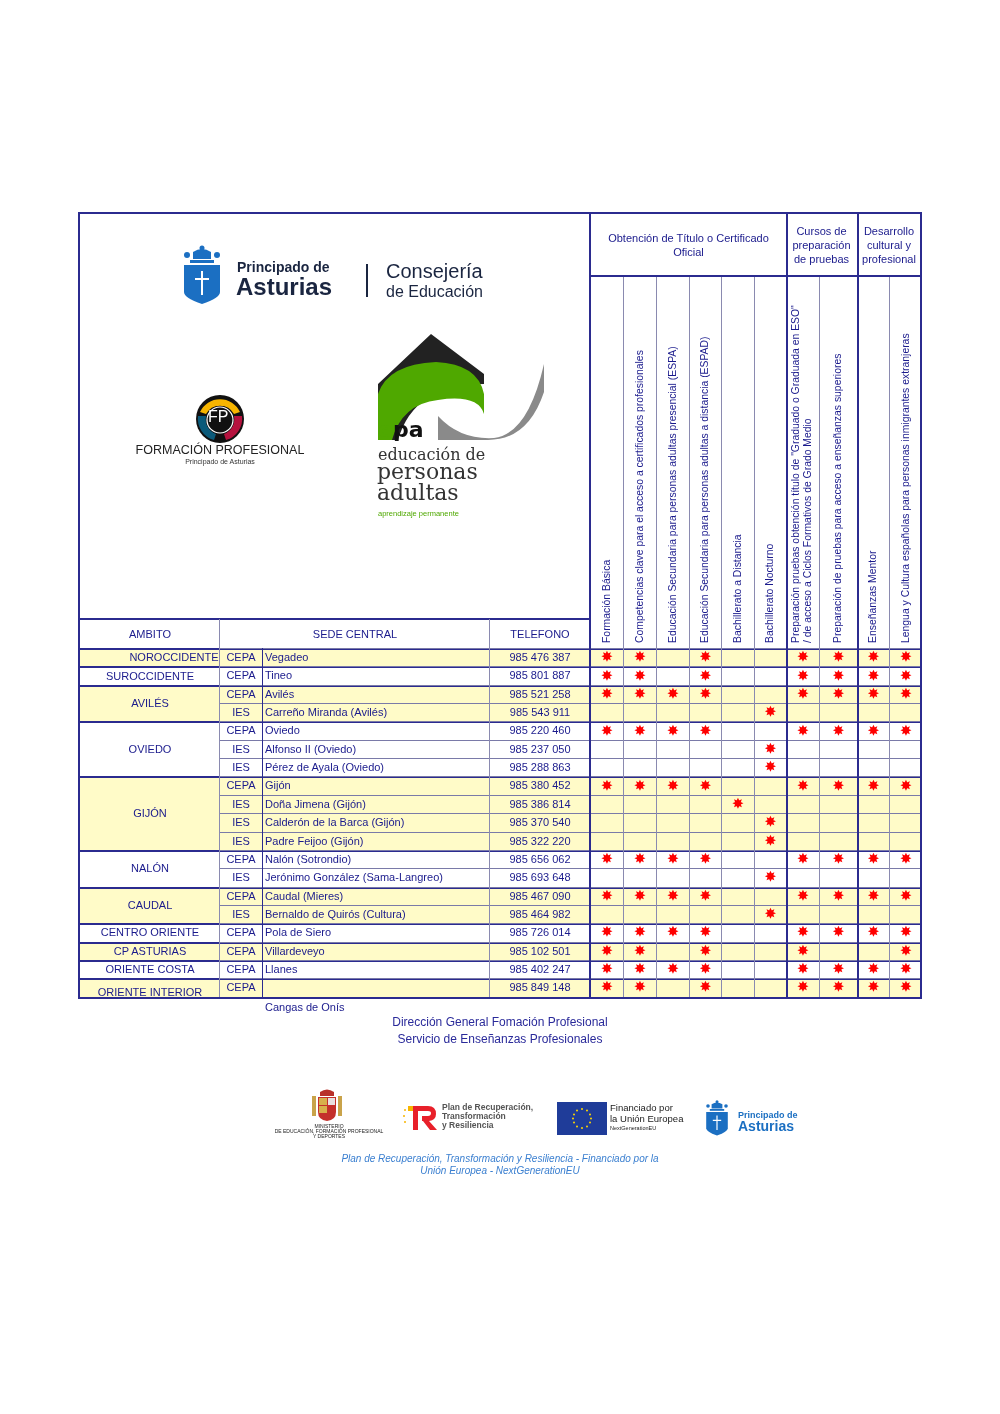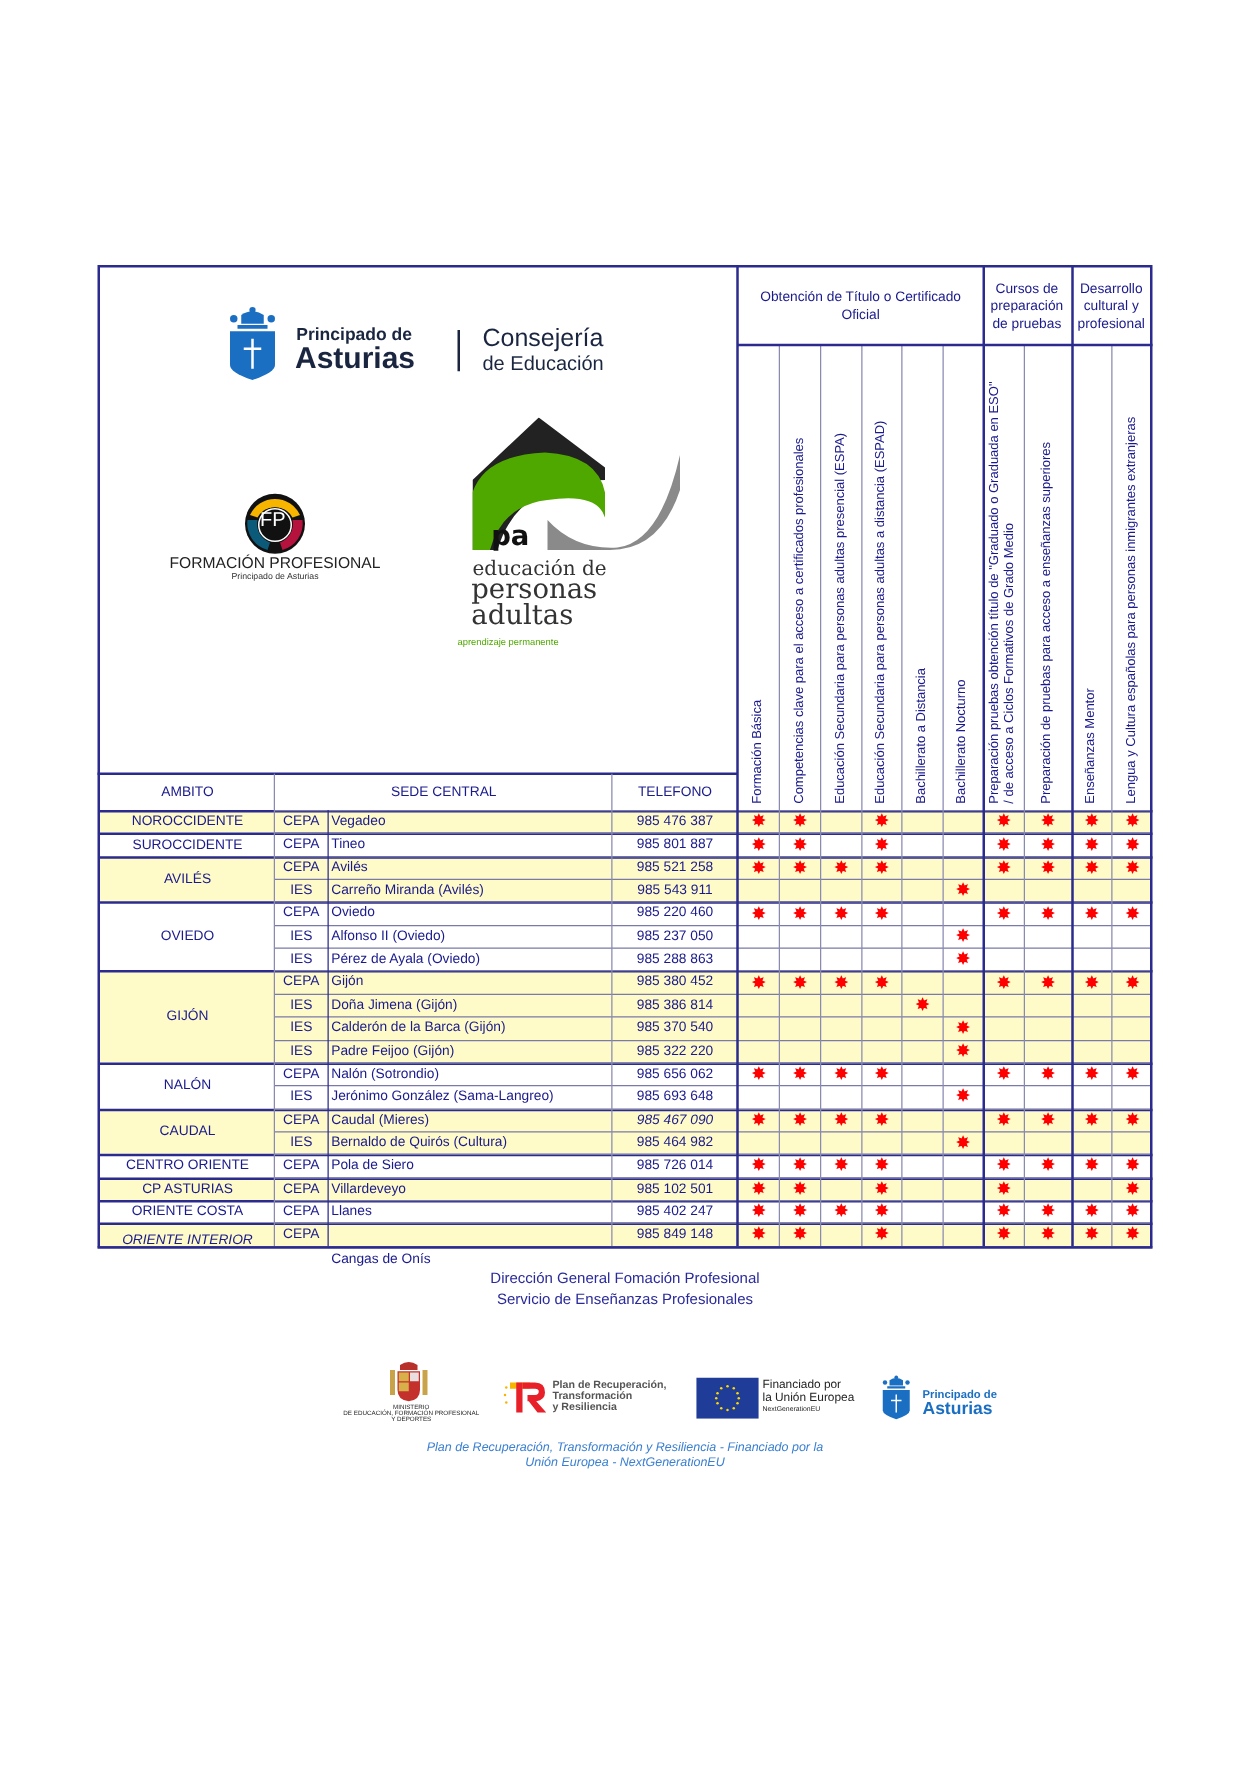--- a/index.html
+++ b/index.html
@@ -52,21 +52,21 @@
 
   <svg class="abs" style="left:300px;top:122px;" width="168" height="106" viewBox="0 0 168 106">
     <path d="M0 50 L0 106 L20 106 Q36 50 106 50 L106 40 L53 0 Z" fill="#222"></path>
     <path d="M0 60 L0 106 L14 106 Q24 70 60 66 Q100 60 106 80 L106 60 Q100 30 58 28 Q10 30 0 60 Z" fill="#4fa800"></path>
     <path d="M60 82 Q82 106 116 104 Q150 100 166 30 L166 58 Q150 106 110 106 L60 106 Z" fill="#8a8a8a"></path>
   </svg>
   <div class="abs" style="left:300px;top:206px;font-size:22px;font-weight:bold;color:#111;line-height:24px;font-family:'DejaVu Sans',sans-serif;"><span style="color:#4fa800">e</span><span>pa</span></div>
   <div class="abs" style="left:300px;top:234px;font-size:16px;color:#333;line-height:17px;font-family:'DejaVu Serif',serif;">educación de</div>
   <div class="abs" style="left:299px;top:249px;font-size:22px;color:#333;line-height:22px;font-family:'DejaVu Serif',serif;">personas</div>
   <div class="abs" style="left:299px;top:270px;font-size:22px;color:#333;line-height:22px;font-family:'DejaVu Serif',serif;">adultas</div>
-  <div class="abs" style="left:288px;top:297px;font-size:7.5px;color:#4fa800;line-height:9px;">aprendizaje permanente</div>
+  <div class="abs" style="left:300px;top:297px;font-size:7.5px;color:#4fa800;line-height:9px;">aprendizaje permanente</div>
 </div>
 
 <div class="grp" style="left:592px;top:214px;width:193px;height:62px;">Obtención de Título o Certificado Oficial</div>
 <div class="grp" style="left:787px;top:214px;width:69px;height:62px;">Cursos de preparación de pruebas</div>
 <div class="grp" style="left:858px;top:214px;width:62px;height:62px;">Desarrollo cultural y profesional</div>
 
 <div class="colhdr" style="left:80px;top:619px;width:140px;height:29px;">AMBITO</div>
 <div class="colhdr" style="left:220px;top:619px;width:270px;height:29px;">SEDE CENTRAL</div>
 <div class="colhdr" style="left:490px;top:619px;width:100px;height:29px;">TELEFONO</div>
 
@@ -99,41 +99,41 @@
     <div style="position:absolute;left:857px;top:277px;width:32px;height:370px;overflow:hidden;">
       <span style="position:absolute;left:22px;bottom:4px;transform:rotate(-90deg);transform-origin:left bottom;white-space:nowrap;font-size:10.4px;color:#1a1a8c;line-height:12px;">Enseñanzas Mentor</span>
     </div>
     <div style="position:absolute;left:889px;top:277px;width:33px;height:370px;overflow:hidden;">
       <span style="position:absolute;left:22.5px;bottom:4px;transform:rotate(-90deg);transform-origin:left bottom;white-space:nowrap;font-size:10.4px;color:#1a1a8c;line-height:12px;">Lengua y Cultura españolas para personas inmigrantes extranjeras</span>
     </div>
   </div>
 
 <div id="rows">
     <div style="position:absolute;left:80px;top:648px;width:840px;height:18.35px;background:#fffbc8;"></div>
-    <div class="amb" style="top:648px;height:18.35px;">NOROCCIDENTE</div>
+    <div class="amb" style="top:648px;height:18.35px;padding-left:24px;">NOROCCIDENTE</div>
     <div style="position:absolute;left:80px;top:666.35px;width:840px;height:18.35px;background:#fff;"></div>
     <div class="amb" style="top:666.35px;height:18.35px;">SUROCCIDENTE</div>
     <div style="position:absolute;left:80px;top:684.7px;width:840px;height:36.7px;background:#fffbc8;"></div>
     <div class="amb" style="top:684.7px;height:36.7px;">AVILÉS</div>
     <div style="position:absolute;left:80px;top:721.4px;width:840px;height:55.050000000000004px;background:#fff;"></div>
     <div class="amb" style="top:721.4px;height:55.050000000000004px;">OVIEDO</div>
     <div style="position:absolute;left:80px;top:776.45px;width:840px;height:73.4px;background:#fffbc8;"></div>
     <div class="amb" style="top:776.45px;height:73.4px;">GIJÓN</div>
     <div style="position:absolute;left:80px;top:849.85px;width:840px;height:36.7px;background:#fff;"></div>
     <div class="amb" style="top:849.85px;height:36.7px;">NALÓN</div>
     <div style="position:absolute;left:80px;top:886.55px;width:840px;height:36.7px;background:#fffbc8;"></div>
     <div class="amb" style="top:886.55px;height:36.7px;">CAUDAL</div>
     <div style="position:absolute;left:80px;top:923.25px;width:840px;height:18.35px;background:#fff;"></div>
     <div class="amb" style="top:923.25px;height:18.35px;">CENTRO ORIENTE</div>
     <div style="position:absolute;left:80px;top:941.6px;width:840px;height:18.35px;background:#fffbc8;"></div>
     <div class="amb" style="top:941.6px;height:18.35px;">CP ASTURIAS</div>
     <div style="position:absolute;left:80px;top:959.95px;width:840px;height:18.35px;background:#fff;"></div>
     <div class="amb" style="top:959.95px;height:18.35px;">ORIENTE COSTA</div>
     <div style="position:absolute;left:80px;top:978.3px;width:840px;height:18.35px;background:#fffbc8;"></div>
-    <div class="amb" style="top:978.3px;height:28px;font-style:italic;">ORIENTE INTERIOR</div>
+    <div class="amb" style="top:978.3px;height:28px;">ORIENTE INTERIOR</div>
     <div style="position:absolute;left:0;top:648px;width:1000px;height:18.35px;">
       <div class="cell" style="left:220px;width:42px;text-align:center;height:18.35px;line-height:18.35px;">CEPA</div>
       <div class="cell" style="left:265px;width:222px;height:18.35px;line-height:18.35px;">Vegadeo</div>
       <div class="cell" style="left:490px;width:100px;text-align:center;height:17px;line-height:18.35px;">985 476 387</div>
       <div class="star" style="left:601.5px;top:4.175000000000001px;color:#ff0000;">✸</div>
       <div class="star" style="left:634.5px;top:4.175000000000001px;color:#ff0000;">✸</div>
       <div class="star" style="left:700px;top:4.175000000000001px;color:#ff0000;">✸</div>
       <div class="star" style="left:797.5px;top:4.175000000000001px;color:#ff0000;">✸</div>
       <div class="star" style="left:833px;top:4.175000000000001px;color:#ff0000;">✸</div>
       <div class="star" style="left:868px;top:4.175000000000001px;color:#ff0000;">✸</div>
@@ -241,21 +241,21 @@
     </div>
     <div style="position:absolute;left:0;top:868.2px;width:1000px;height:18.35px;">
       <div class="cell" style="left:220px;width:42px;text-align:center;height:18.35px;line-height:18.35px;">IES</div>
       <div class="cell" style="left:265px;width:222px;height:18.35px;line-height:18.35px;">Jerónimo González (Sama-Langreo)</div>
       <div class="cell" style="left:490px;width:100px;text-align:center;height:18.35px;line-height:18.35px;">985 693 648</div>
       <div class="star" style="left:765px;top:4.175000000000001px;color:#ff0000;">✸</div>
     </div>
     <div style="position:absolute;left:0;top:886.55px;width:1000px;height:18.35px;">
       <div class="cell" style="left:220px;width:42px;text-align:center;height:18.35px;line-height:18.35px;">CEPA</div>
       <div class="cell" style="left:265px;width:222px;height:18.35px;line-height:18.35px;">Caudal (Mieres)</div>
-      <div class="cell" style="left:490px;width:100px;text-align:center;height:18.35px;line-height:18.35px;font-style:italic;">985 467 090</div>
+      <div class="cell" style="left:490px;width:100px;text-align:center;height:18.35px;line-height:18.35px;">985 467 090</div>
       <div class="star" style="left:601.5px;top:4.175000000000001px;color:#ff0000;">✸</div>
       <div class="star" style="left:634.5px;top:4.175000000000001px;color:#ff0000;">✸</div>
       <div class="star" style="left:667.5px;top:4.175000000000001px;color:#ff0000;">✸</div>
       <div class="star" style="left:700px;top:4.175000000000001px;color:#ff0000;">✸</div>
       <div class="star" style="left:797.5px;top:4.175000000000001px;color:#ff0000;">✸</div>
       <div class="star" style="left:833px;top:4.175000000000001px;color:#ff0000;">✸</div>
       <div class="star" style="left:868px;top:4.175000000000001px;color:#ff0000;">✸</div>
       <div class="star" style="left:900.5px;top:4.175000000000001px;color:#ff0000;">✸</div>
     </div>
     <div style="position:absolute;left:0;top:904.9000000000001px;width:1000px;height:18.35px;">

